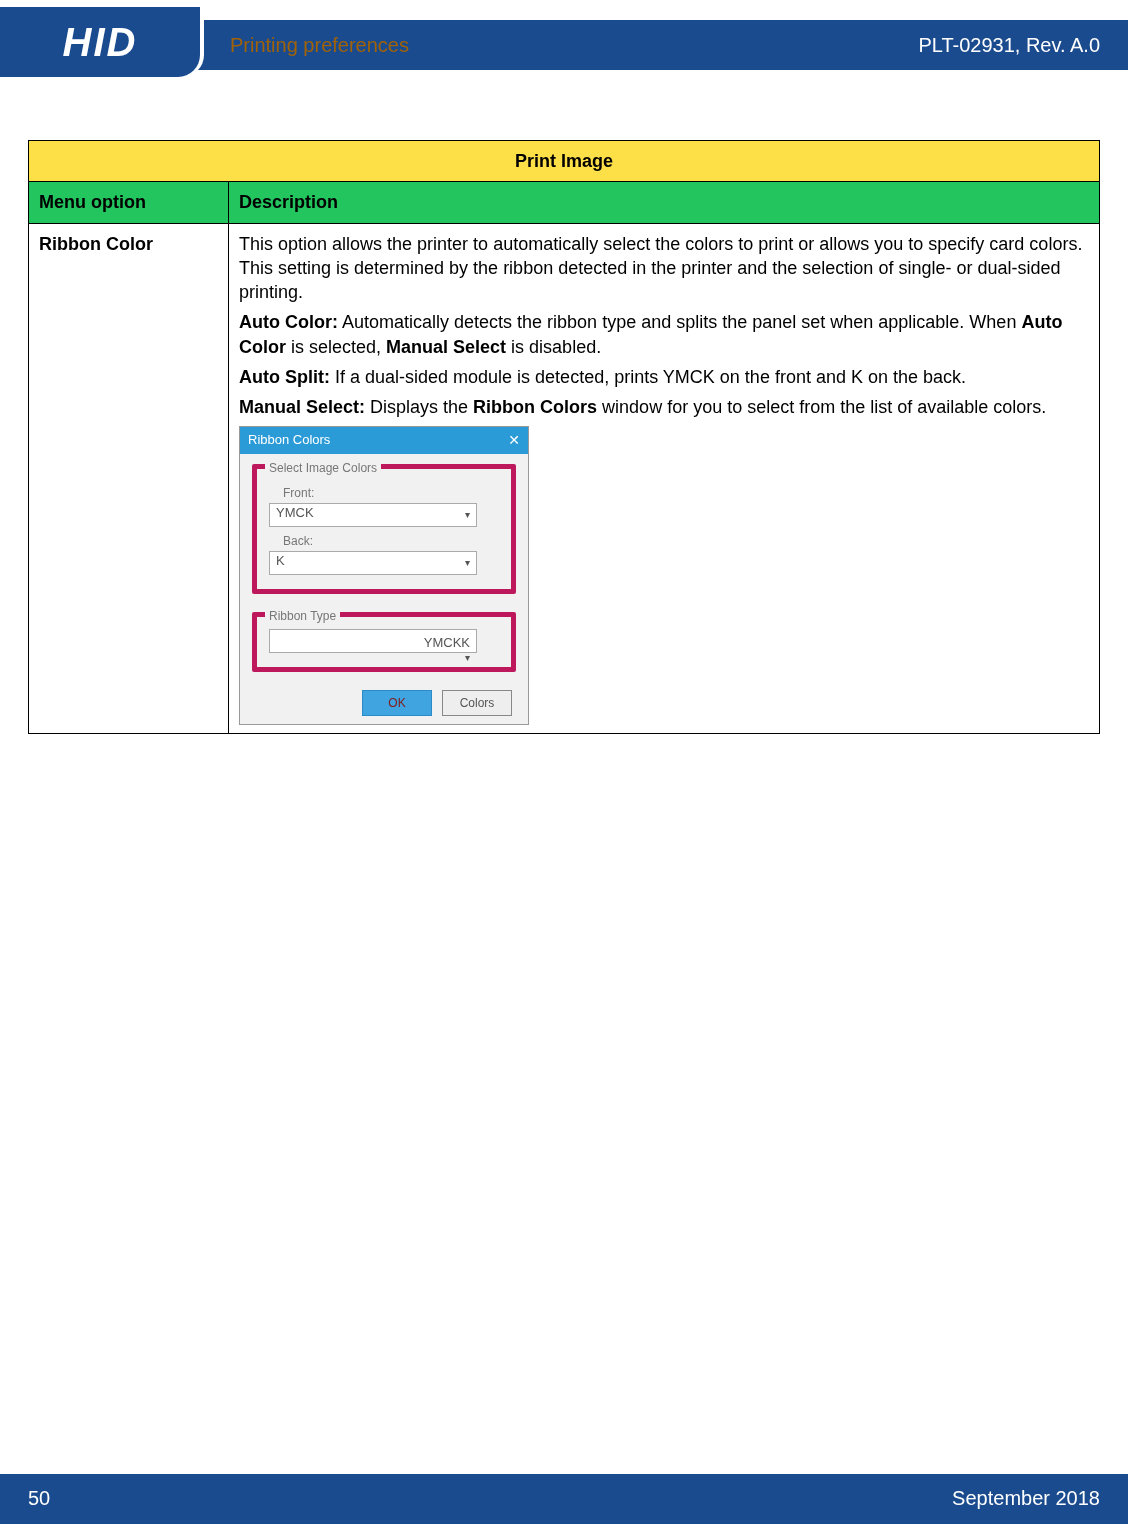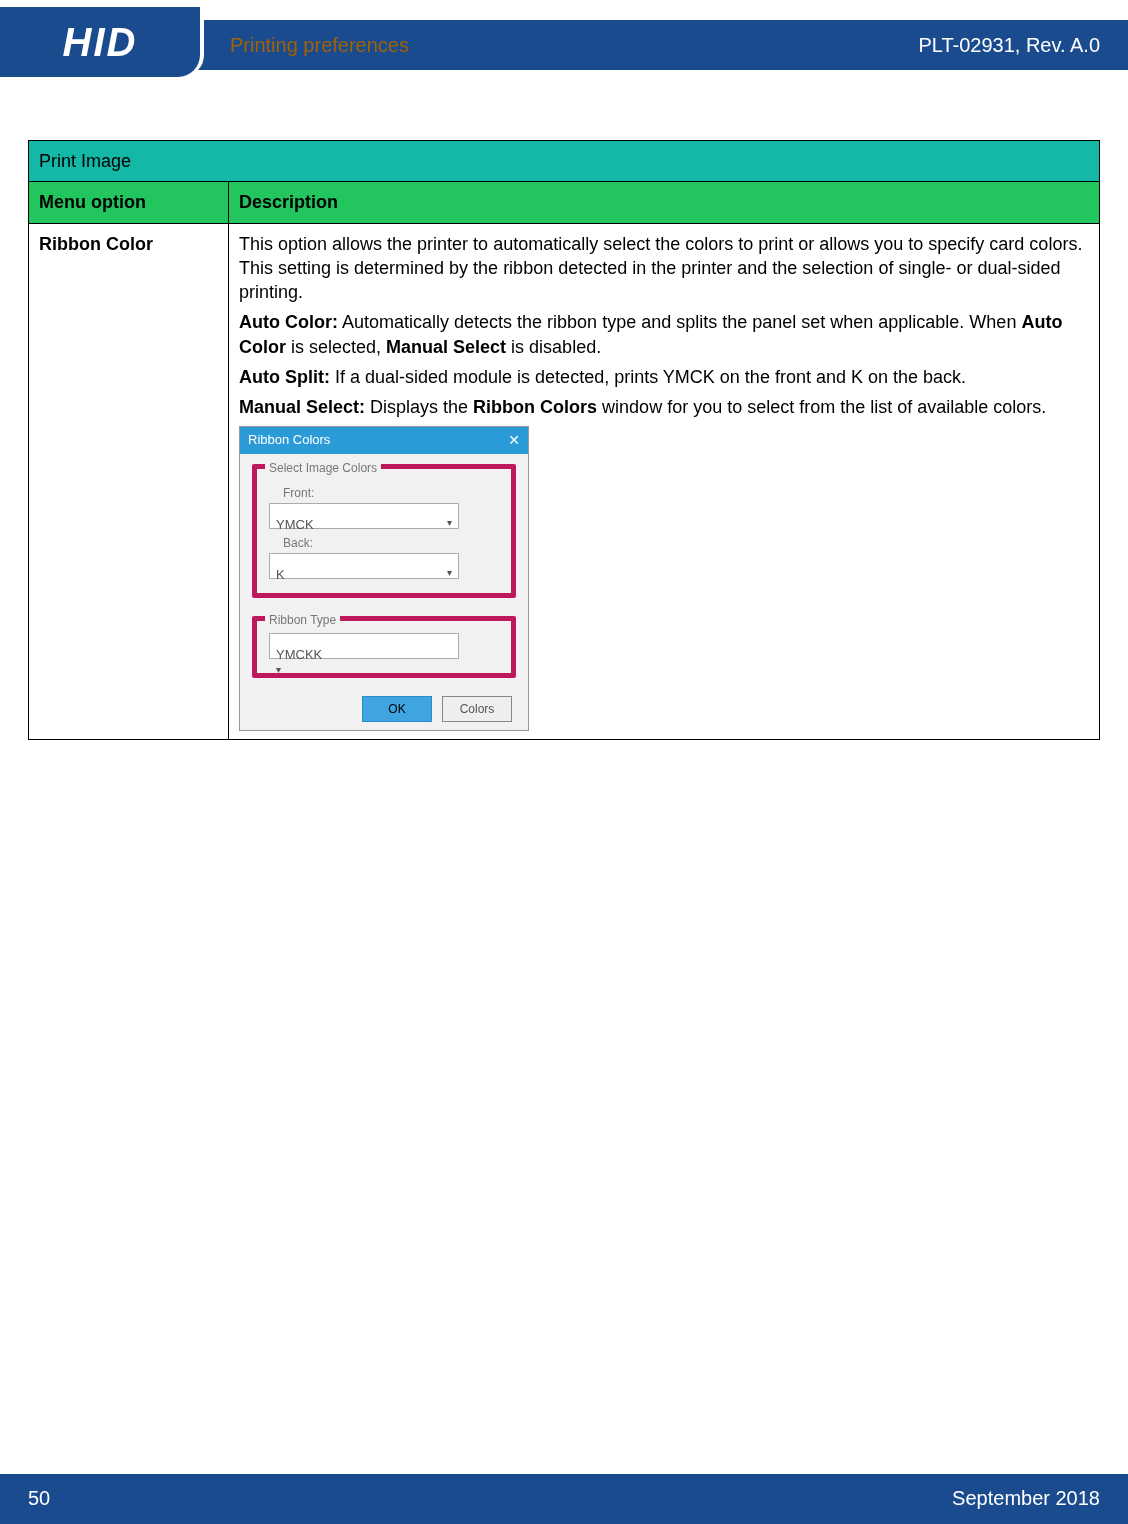--- a/index.html
+++ b/index.html
@@ -16,40 +16,40 @@
 
   
   .footer-blue-strip { position: absolute; bottom: 0; left: 0; right: 0; height: 50px; background: #1a4b8e; }
   .footer-left  { position: absolute; bottom: 14px; left: 28px;  color: #fff; font-size: 20px; }
   .footer-right { position: absolute; bottom: 14px; right: 28px; color: #fff; font-size: 20px; }
 
   
   .content { position: absolute; top: 140px; left: 28px; right: 28px; }
   table.print-image { width: 100%; border-collapse: collapse; border: 1px solid #000; }
   table.print-image th, table.print-image td { border: 1px solid #000; padding: 8px 10px; vertical-align: top; font-size: 18px; line-height: 1.35; }
-  .title-row th { background: #14b8a6; font-weight: normal; text-align: left; font-size: 20px; }
+  .title-row th { background: #fde047; font-weight: bold; text-align: center; font-size: 20px; }
   .header-row th { background: #22c55e; font-weight: bold; text-align: left; }
   .menu-col { width: 200px; font-weight: bold; }
   .desc p { margin-bottom: 6px; }
   .desc .b { font-weight: bold; }
 
   
   .dlg { width: 290px; border: 1px solid #999; background: #f1f1f1; margin-top: 4px; font-size: 13px; color: #555; }
   .dlg-title { background: #2a9bd6; color: #fff; padding: 4px 8px; display: flex; justify-content: space-between; align-items: center; }
   .dlg-close { font-size: 14px; }
   .dlg-body { padding: 10px 12px 8px; }
   .fieldset { border: 5px solid #be185d; border-radius: 2px; padding: 10px 12px 14px; margin-bottom: 18px; position: relative; background: #f1f1f1; }
   .fieldset-legend { position: absolute; top: -9px; left: 8px; background: #f1f1f1; padding: 0 4px; font-size: 12px; color: #777; }
   .fld-label { font-size: 12px; margin: 6px 0 2px 14px; color: #777; }
-  .select { display: flex; align-items: flex-start; justify-content: space-between; border: 1px solid #aaa; background: #fff; height: 24px; padding: 12px 6px; width: 190px; }
+  .select { display: flex; align-items: flex-end; justify-content: space-between; border: 1px solid #aaa; background: #fff; height: 24px; padding: 4px 6px; width: 208px; }
   .select .chev { font-size: 10px; color: #555; }
   .ribbon-type-select { margin-top: 2px; flex-direction: column; }
   .dlg-buttons { display: flex; justify-content: flex-end; gap: 10px; padding-right: 4px; }
   .btn { border: 1px solid #888; background: #eee; width: 70px; height: 26px; display: flex; align-items: center; justify-content: center; font-size: 12px; }
-  .btn-primary { background: #3fa4e0; color: #000000; border-color: #2a8bc8; }
+  .btn-primary { background: #3fa4e0; color: #7f1d1d; border-color: #2a8bc8; }
 </style>
 </head>
 <body>
 
 <div class="page">
 
   <div class="header-band">
     <div class="header-blue-strip"></div>
     <div class="logo-box">
       <span class="logo-text">HID</span>

